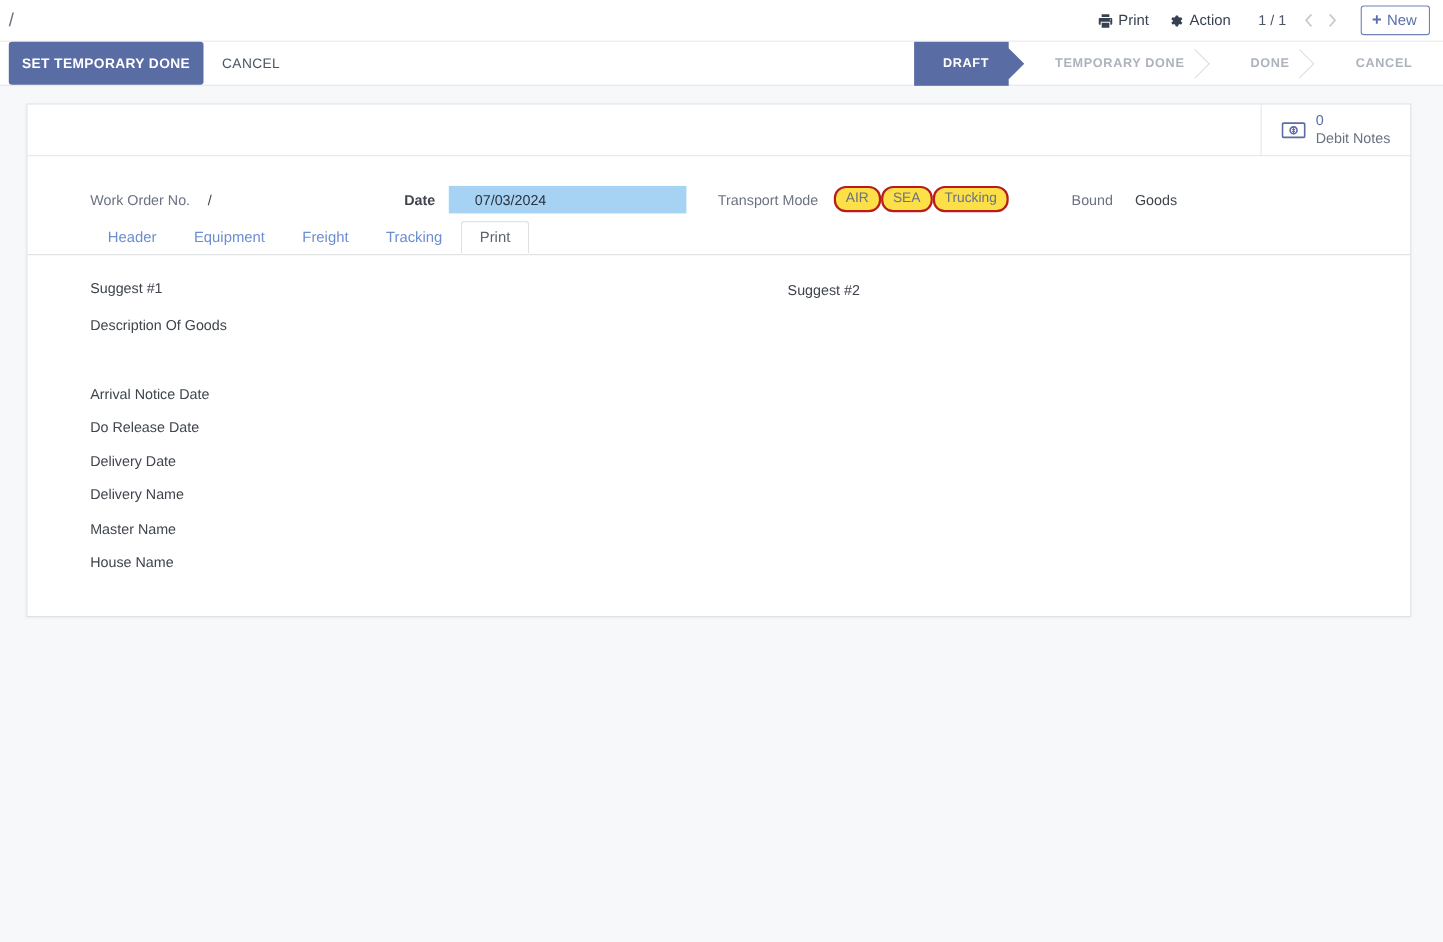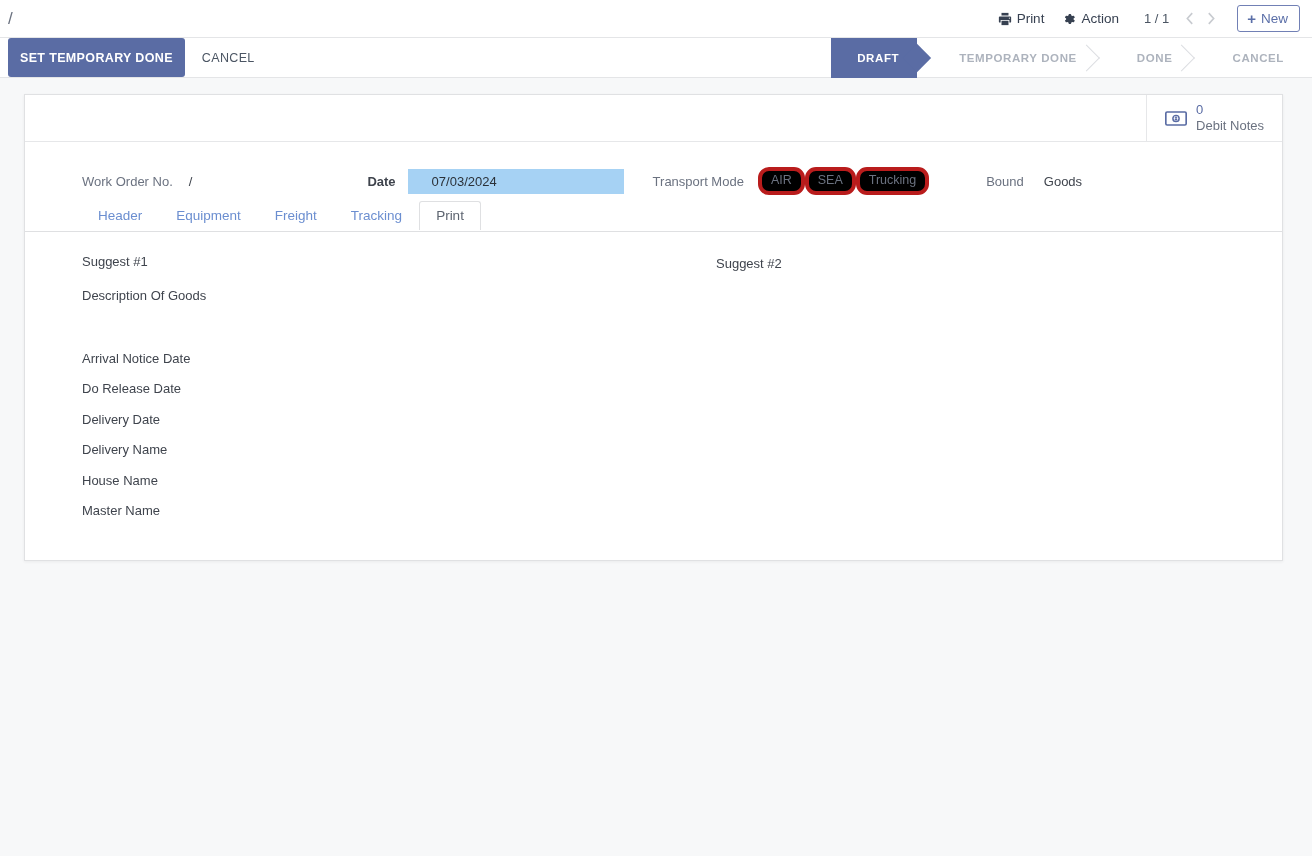--- a/index.html
+++ b/index.html
@@ -237,26 +237,26 @@
     font-size: 13px;
     width: 216px;
     padding: 5px 7px;
     border: none;
     outline: none;
     font-family: inherit;
     cursor: text;
   }
   .pills { display: flex; align-items: center; }
   .pill {
-    border: 4px solid #b91c1c;
+    border: 2px solid #b91c1c;
     border-radius: 11px;
     padding: 1px 9px 2px;
     font-size: 12.5px;
     color: #6b7280;
-    background: #000000;
+    background: #fde047;
     cursor: pointer;
     font-family: inherit;
     line-height: 17px;
   }
 
   
   .notebook { padding: 0 0 0 0; }
   .tabs {
     display: flex;
     align-items: flex-start;
@@ -440,19 +440,19 @@
         </div>
 
         <div class="field-label-row" style="height:auto;padding-top:17px;">Description Of Goods</div>
 
         <div class="spacer-block"></div>
 
         <div class="field-label-row">Arrival Notice Date</div>
         <div class="field-label-row">Do Release Date</div>
         <div class="field-label-row">Delivery Date</div>
         <div class="field-label-row">Delivery Name</div>
+        <div class="field-label-row">Master Name</div>
         <div class="field-label-row">House Name</div>
-        <div class="field-label-row">Master Name</div>
       </div>
     </div>
 
   </div>
 </div>
 
 </body></html>

